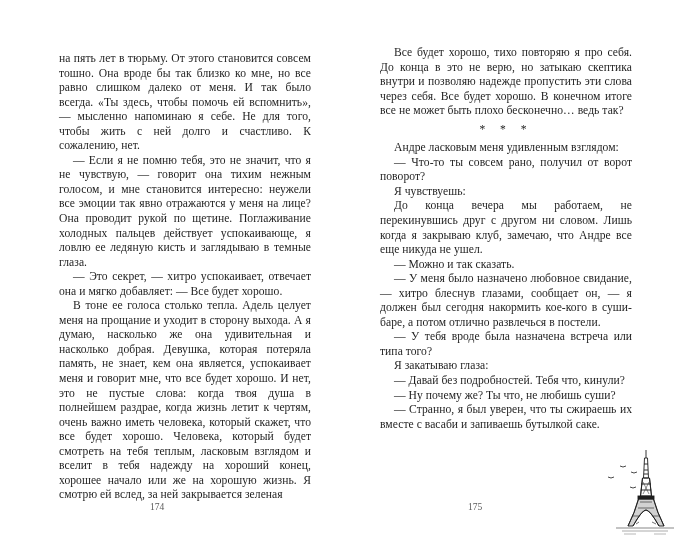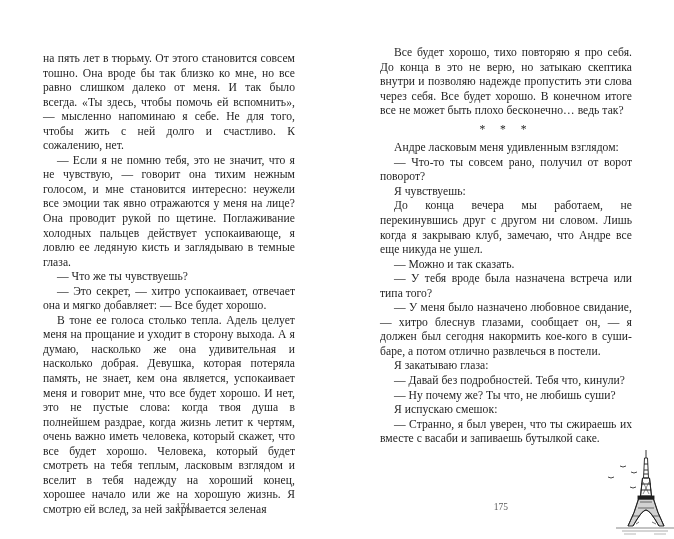--- a/index.html
+++ b/index.html
@@ -24,81 +24,79 @@
     .page-left { left: 0; }
     .page-right { left: 337px; }
     .text-block {
       position: absolute;
       width: 252px;
       font-size: 11.6px;
       line-height: 14.55px;
       text-align: justify;
       letter-spacing: 0.05px;
     }
-    .page-left .text-block { left: 43px; top: 52px; }
+    .page-left .text-block { left: 59px; top: 52px; }
     .page-right .text-block { left: 43px; top: 46px; }
     .text-block p {
       margin: 0;
       text-indent: 14px;
       hyphens: manual;
     }
     .text-block p.no-indent { text-indent: 0; }
     .text-block p.sep {
       text-indent: 0;
       text-align: center;
       letter-spacing: 6px;
       margin: 4px 0 4px 0;
     }
     .page-number {
       position: absolute;
       top: 502px;
       font-size: 9.5px;
       color: #5a5a5a;
       width: 40px;
-      text-align: right;
+      text-align: left;
     }
     .page-left .page-number { left: 150px; }
     .page-right .page-number { left: 131px; }
     .eiffel {
       position: absolute;
       left: 602px;
       top: 448px;
       width: 72px;
       height: 91px;
     }
   </style>
 </head>
 <body>
 
 <div class="page page-left">
   <div class="text-block">
     <p class="no-indent">на пять лет в тюрьму. От этого становится совсем тошно. Она вроде бы так близко ко мне, но все равно слишком далеко от меня. И так было всегда. «Ты здесь, чтобы помочь ей вспомнить», — мысленно напоминаю я себе. Не для того, чтобы жить с ней долго и счастливо. К сожалению, нет.</p>
     <p>— Если я не помню тебя, это не значит, что я не чувствую, — говорит она тихим нежным голосом, и мне становится интересно: неужели все эмоции так явно отражаются у меня на лице? Она проводит рукой по щетине. Поглаживание холодных пальцев действует успокаивающе, я ловлю ее ледяную кисть и заглядываю в темные глаза.</p>
-    <p>— Что же ты чувствуешь?</p>
     <p>— Это секрет, — хитро успокаивает, отвечает она и мягко добавляет: — Все будет хорошо.</p>
     <p>В тоне ее голоса столько тепла. Адель целует меня на прощание и уходит в сторону выхода. А я думаю, насколько же она удивительная и насколько добрая. Девушка, которая потеряла память, не знает, кем она является, успокаивает меня и говорит мне, что все будет хорошо. И нет, это не пустые слова: когда твоя душа в полнейшем раздрае, когда жизнь летит к чертям, очень важно иметь человека, который скажет, что все будет хорошо. Человека, который будет смотреть на тебя теплым, ласковым взглядом и вселит в тебя надежду на хороший конец, хорошее начало или же на хорошую жизнь. Я смотрю ей вслед, за ней закрывается зеленая</p>
   </div>
   <div class="page-number">174</div>
 </div>
 
 <div class="page page-right">
   <div class="text-block">
     <p>Все будет хорошо, тихо повторяю я про себя. До конца в это не верю, но затыкаю скептика внутри и позволяю надежде пропустить эти слова через себя. Все будет хорошо. В конечном итоге все не может быть плохо бесконечно… ведь так?</p>
     <p class="sep">* * *</p>
     <p>Андре ласковым меня удивленным взглядом:</p>
     <p>— Что-то ты совсем рано, получил от ворот поворот?</p>
     <p>Я чувствуешь:</p>
     <p>До конца вечера мы работаем, не перекинувшись друг с другом ни словом. Лишь когда я закрываю клуб, замечаю, что Андре все еще никуда не ушел.</p>
     <p>— Можно и так сказать.</p>
+    <p>— У меня было назначено любовное свидание, — хитро блеснув глазами, сообщает он, — я должен был сегодня накормить кое-кого в суши-баре, а потом отлично развлечься в постели.</p>
     <p>— У тебя вроде была назначена встреча или типа того?</p>
-    <p>— У меня было назначено любовное свидание, — хитро блеснув глазами, сообщает он, — я должен был сегодня накормить кое-кого в суши-баре, а потом отлично развлечься в постели.</p>
     <p>Я закатываю глаза:</p>
     <p>— Давай без подробностей. Тебя что, кинули?</p>
     <p>— Ну почему же? Ты что, не любишь суши?</p>
-    <p>Я испускаю смешок:</p>
     <p>— Странно, я был уверен, что ты сжираешь их вместе с васаби и запиваешь бутылкой саке.</p>
   </div>
   <div class="page-number">175</div>
 </div>
 
 <svg class="eiffel" viewBox="0 0 72 91" xmlns="http://www.w3.org/2000/svg">
 
   <g stroke="#333" stroke-width="0.9" fill="none">
     <path d="M18 18 l3 1 l3 -1"></path>
     <path d="M29 24 l3 1 l3 -1"></path>

